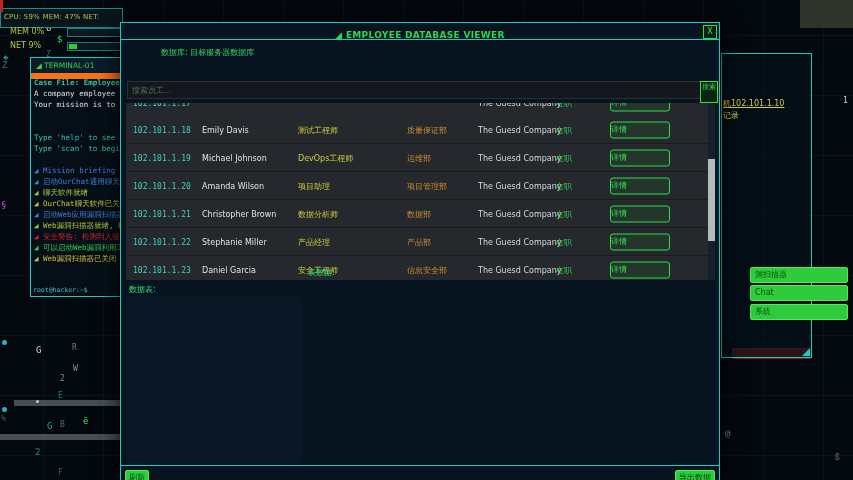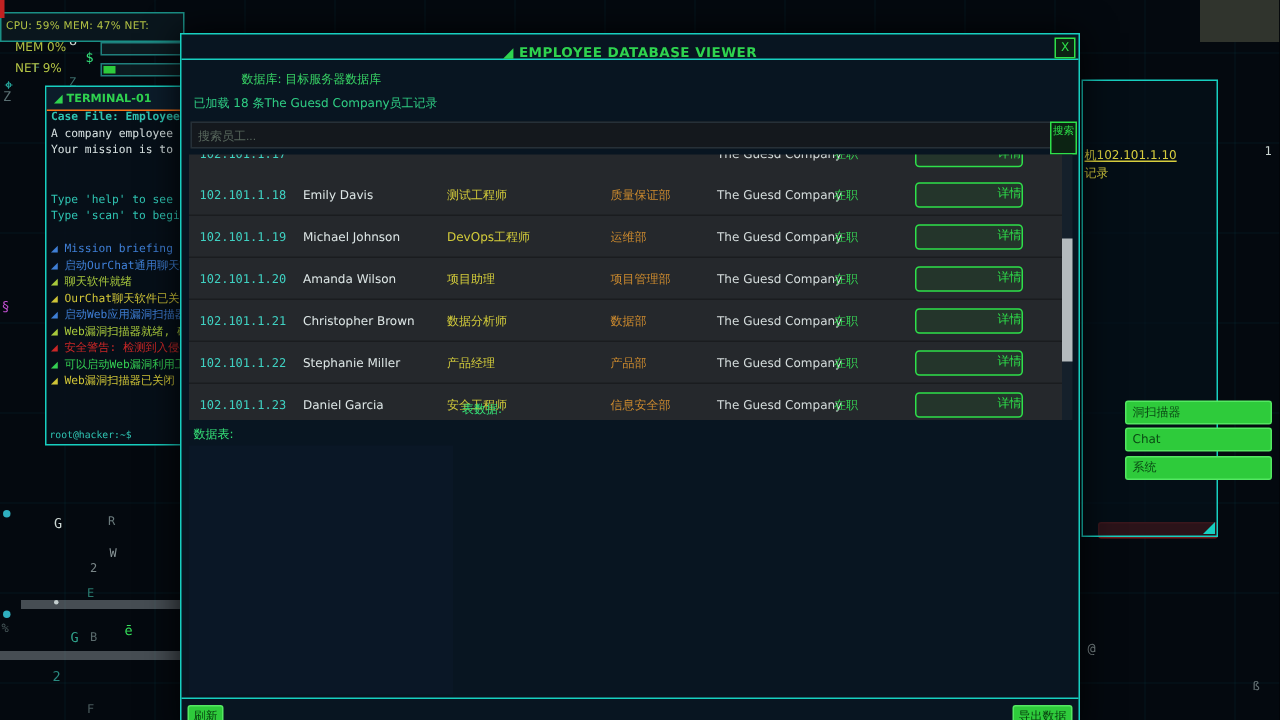--- a/index.html
+++ b/index.html
@@ -19,22 +19,22 @@
   .hud-row-label{font-size:8px;color:#b2c244;}
   .hud-bar{border:1px solid #1f7f7c;background:#0c1a20;height:7px;width:54px;}
   .hud-bar .fill{height:5px;margin:1px;background:#2ecb3b;}
   
   .glyph{position:absolute;font-family:"DejaVu Sans Mono",monospace;pointer-events:none;}
   .dot{position:absolute;border-radius:50%;}
   .graybar{position:absolute;background:rgba(150,162,166,.45);}
   
   #terminal{left:30px;top:57px;width:90px;height:238px;border:1px solid #17cfc0;
     background:rgba(6,16,26,.94);overflow:hidden;z-index:4;}
-  #terminal-header{height:15px;background:#0c1c2a;border-bottom:1px solid #f97316;
-    color:#2fd24f;font-size:7.5px;font-weight:bold;line-height:15px;padding-left:5px;}
+  #terminal-header{height:15px;background:#0c1c2a;border-bottom:6px solid #f97316;
+    color:#2fd24f;font-size:7.5px;font-weight:normal;line-height:15px;padding-left:5px;}
   #terminal-lines{padding:2px 0 0 3px;overflow:hidden;height:196px;}
   .tline{font-family:"DejaVu Sans Mono",monospace;font-size:7.5px;line-height:11px;white-space:nowrap;overflow:hidden;}
   .c-teal{color:#2fc4b2}.c-white{color:#d8e2e2}.c-blue{color:#3f7fd6}
   .c-yellow{color:#cfc437}.c-ygreen{color:#a8c93c}.c-red{color:#cc2727}.c-green{color:#35d053}
   #terminal-prompt-row{position:absolute;left:2px;bottom:4px;width:116px;height:15px;}
   #terminal-prompt{color:#2fc4b2;font-family:"DejaVu Sans Mono",monospace;font-size:6.5px;line-height:15px;}
   #terminal-input{position:absolute;left:44px;top:0px;width:70px;height:13px;background:#10181e;
     border:1px solid #263038;color:#9fb0ac;font-size:7px;font-family:"DejaVu Sans Mono",monospace;padding:0 2px;margin-top:40px;}
   #terminal-input::placeholder{color:#55625f;}
   
@@ -70,21 +70,21 @@
   .trow-clip .trow{margin-top:-14px;border-bottom:none;}
   .cell{position:absolute;top:50%;transform:translateY(-50%);font-size:8px;white-space:nowrap;}
   .cell-id{left:7px;color:#3fd1c2;font-family:"DejaVu Sans Mono",monospace;}
   .cell-name{left:76px;color:#dde6e6;}
   .cell-pos{left:172px;color:#d2cb3a;}
   .cell-dept{left:281px;color:#cc8a2e;}
   .cell-comp{left:352px;color:#d4dcdc;}
   .cell-status{left:430px;color:#35d053;}
   .detail-btn{position:absolute;left:484px;top:50%;transform:translateY(-50%);width:58px;height:15px;
     border:1px solid #2ee04a;border-radius:3px;background:rgba(35,90,40,.25);color:#2ee04a;
-    font-size:8px;line-height:14px;text-align:right;cursor:pointer;padding-left:12px;}
+    font-size:8px;line-height:14px;text-align:left;cursor:pointer;}
   #table-scrollbar{position:absolute;left:587px;top:80px;width:7px;height:177px;background:#15202b;}
   #table-thumb{position:absolute;left:0;top:56px;width:7px;height:82px;background:#b4babd;}
   
   .section-label{position:absolute;font-size:8px;color:#35e077;white-space:nowrap;}
   #tables-label{left:8px;top:261px;}
   #tabledata-label{left:187px;top:244px;}
   #tables-list{position:absolute;left:5px;top:274px;width:176px;height:166px;background:#0a1726;}
   #tabledata-box{position:absolute;left:185px;top:274px;width:406px;height:164px;background:#2b2e32;border:1px solid #3c4146;}
   #tabledata-placeholder{position:absolute;left:10px;top:10px;font-size:8px;color:#8d927c;white-space:nowrap;}
   #modal-footer{position:absolute;left:0;bottom:0;width:100%;height:23px;border-top:1px solid #17cfc0;}
@@ -184,21 +184,20 @@
     <div id="host-corner"></div>
   </div>
   <div class="abs" id="red-strip"></div>
 
   <div class="abs" id="modal">
     <div id="modal-titlebar">
       <span id="modal-title">◢ EMPLOYEE DATABASE VIEWER</span>
       <div id="modal-close">X</div>
     </div>
     <div class="info-line" id="db-info">数据库: 目标服务器数据库</div>
-    <div class="info-line" id="load-info">已加载 18 条The Guesd Company员工记录</div>
 
     <input id="search-input" type="text" placeholder="搜索员工..." style="">
     <div id="search-btn">搜索</div>
 
     <div id="emp-table">
         <div class="trow-clip">
           <div class="trow">
             <span class="cell cell-id">102.101.1.17</span>
             <span class="cell cell-name"></span>
             <span class="cell cell-pos"></span>

